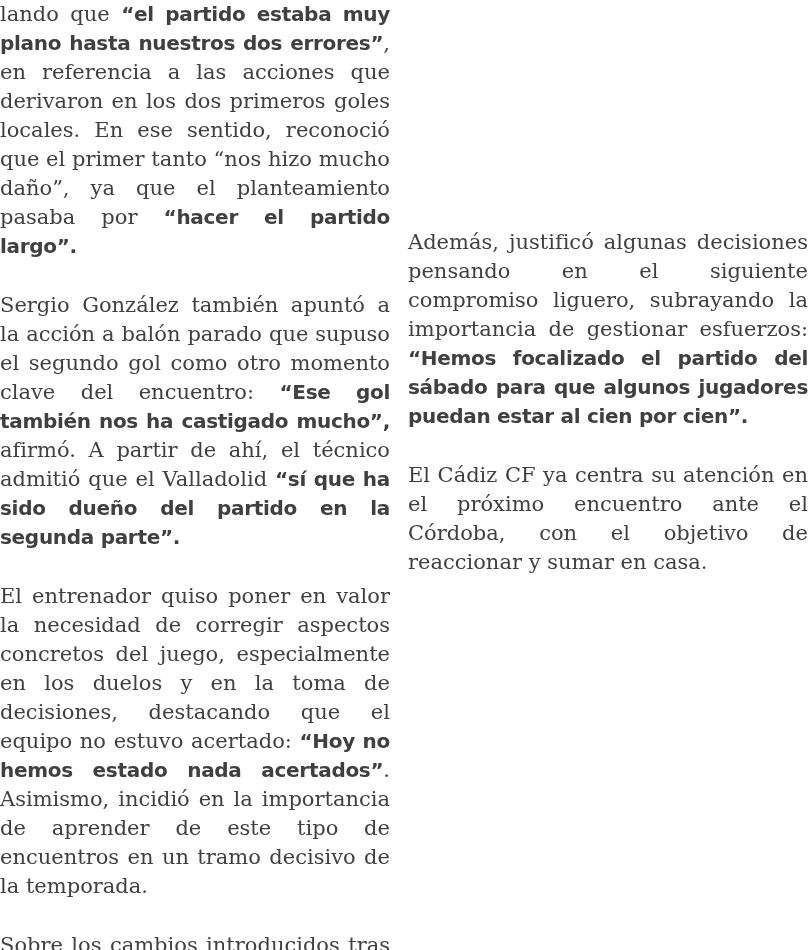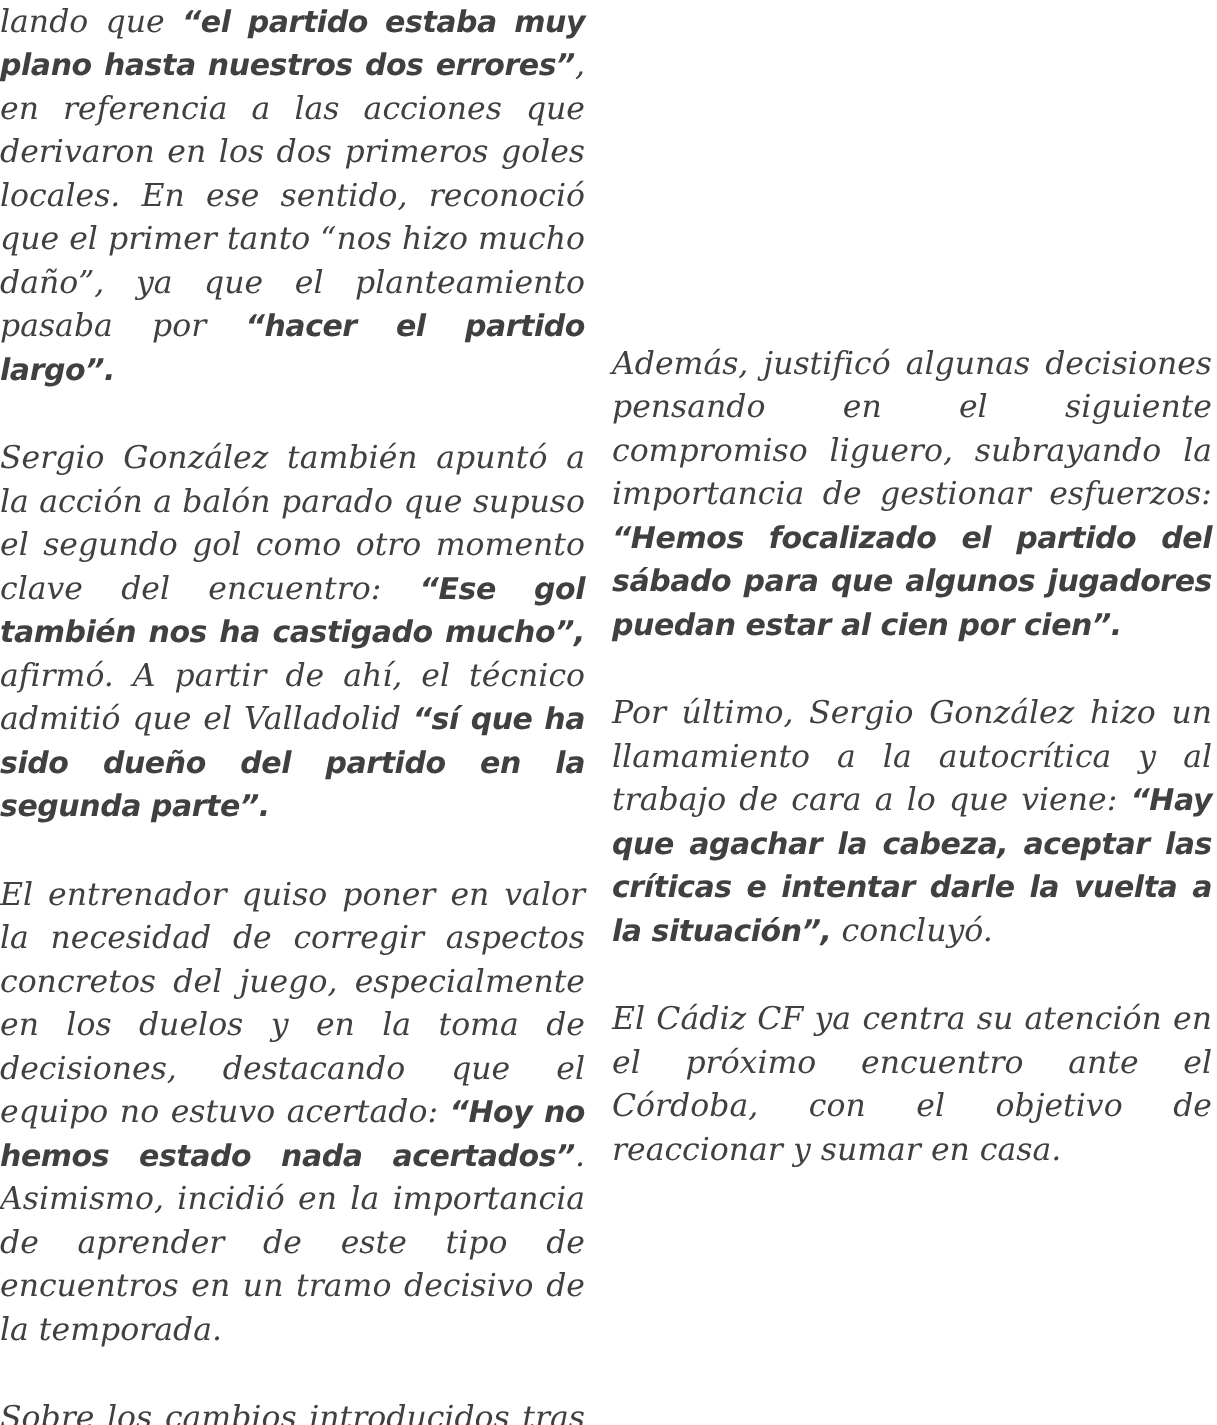--- a/index.html
+++ b/index.html
@@ -8,21 +8,20 @@
     background: #ffffff;
   }
   .page {
     position: relative;
     width: 811px;
     height: 950px;
     overflow: hidden;
     background: #ffffff;
     font-family: "DejaVu Serif", serif;
     color: #404040;
-    font-style: italic;
   }
   .col {
     position: absolute;
     top: 0;
   }
   .col-left {
     left: 0;
     width: 390px;
   }
   .col-right {
@@ -54,16 +53,15 @@
 
 <main class="page" style="background: rgb(255, 255, 255); color: rgb(64, 64, 64);">
   <section class="col col-left">
       <p><span class="run">lando que </span><span class="run bold-quote">“el partido estaba muy plano hasta nuestros dos errores”</span><span class="run">, en referencia a las acciones que derivaron en los dos primeros goles locales. En ese sentido, reconoció que el primer tanto “nos hizo mucho daño”, ya que el planteamiento pasaba por </span><span class="run bold-quote">“hacer el partido largo”.</span></p>
       <p><span class="run">Sergio González también apuntó a la acción a balón parado que supuso el segundo gol como otro momento clave del encuentro: </span><span class="run bold-quote">“Ese gol también nos ha castigado mucho”,</span><span class="run"> afirmó. A partir de ahí, el técnico admitió que el Valladolid </span><span class="run bold-quote">“sí que ha sido dueño del partido en la segunda parte”.</span></p>
       <p><span class="run">El entrenador quiso poner en valor la necesidad de corregir aspectos concretos del juego, especialmente en los duelos y en la toma de decisiones, destacando que el equipo no estuvo acertado: </span><span class="run bold-quote">“Hoy no hemos estado nada acertados”</span><span class="run">. Asimismo, incidió en la importancia de aprender de este tipo de encuentros en un tramo decisivo de la temporada.</span></p>
       <p><span class="run">Sobre los cambios introducidos tras el descanso, explicó que buscaba dar una alternativa al juego ofensivo del equipo: </span></p>
     </section>
   <section class="col col-right">
       <p><span class="run">Además, justificó algunas decisiones pensando en el siguiente compromiso liguero, subrayando la importancia de gestionar esfuerzos: </span><span class="run bold-quote">“Hemos focalizado el partido del sábado para que algunos jugadores puedan estar al cien por cien”.</span></p>
-      <p><span class="run">Por último, Sergio González hizo un llamamiento a la autocrítica y al trabajo de cara a lo que viene: </span><span class="run bold-quote">“Hay que agachar la cabeza, aceptar las críticas e intentar darle la vuelta a la situación”,</span><span class="run"> concluyó.</span></p>
       <p><span class="run">El Cádiz CF ya centra su atención en el próximo encuentro ante el Córdoba, con el objetivo de reaccionar y sumar en casa.</span></p>
     </section>
 </main>
 
 </body></html>

